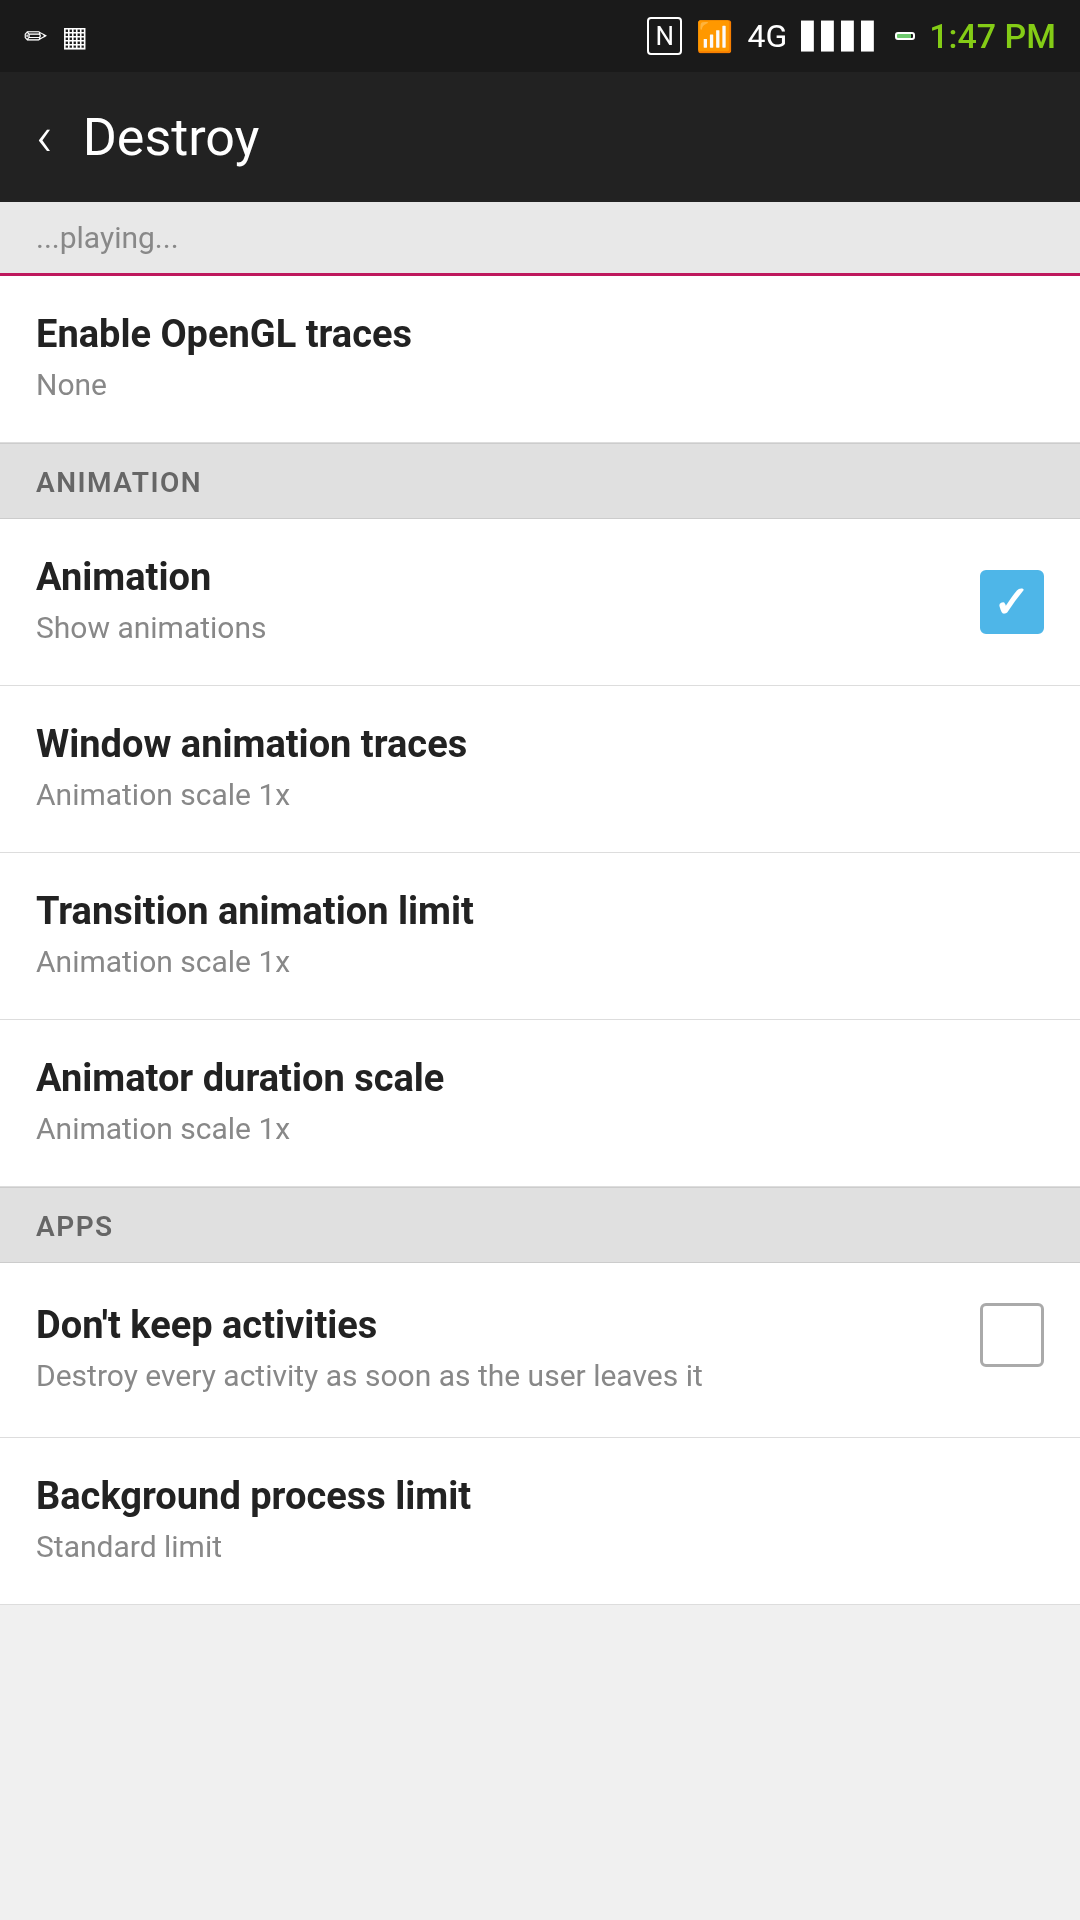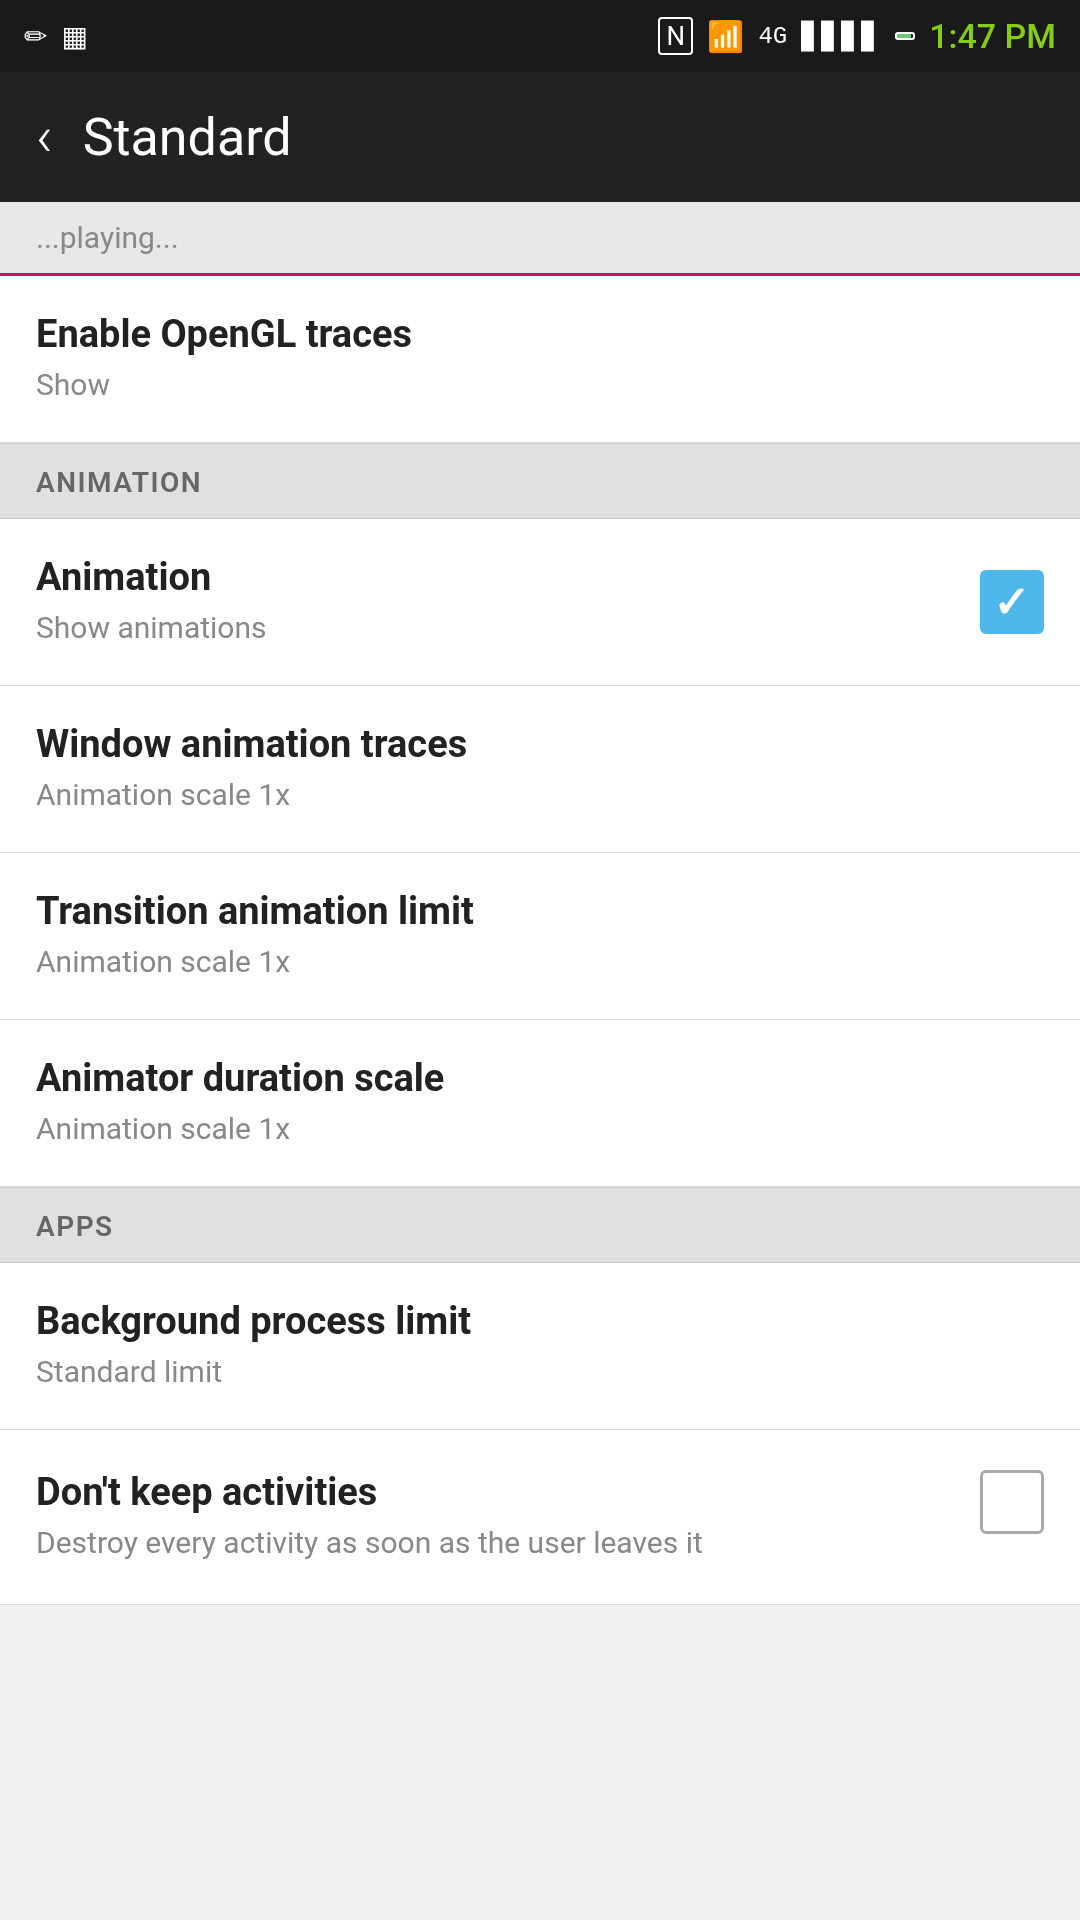--- a/index.html
+++ b/index.html
@@ -156,45 +156,45 @@
     <span class="status-icon">✏</span>
 
     <span class="status-icon">▦</span>
   </div>
   <div class="status-right">
 
     <span class="status-icon" style="font-size:26px;border:2px solid #fff;padding:2px 6px;border-radius:4px;">N</span>
 
     <span class="status-icon" style="font-size:30px;">📶</span>
 
-    <span class="status-icon" style="font-size:24px;font-family:Liberation Mono, monospace;">4G</span>
+    <span class="status-icon" style="font-size:32px;">4G</span>
 
     <span class="status-icon" style="font-size:26px;">▋▋▋▋</span>
 
     <span class="status-icon" style="font-size:26px;border:2px solid #fff;border-radius:3px;padding:2px 8px;background:linear-gradient(to right,#6dc96d 85%,transparent 85%);">  </span>
 
     <span class="status-time">1:47 PM</span>
   </div>
 </div>
 
 <div class="top-bar">
   <span class="back-icon">‹</span>
-  <span class="top-bar-title">Standard</span>
+  <span class="top-bar-title">Destroy</span>
 </div>
 
 <div class="scrolled-hint">
   <span>...playing...</span>
 </div>
 
 <div class="settings-list">
 
   <div class="setting-row">
     <div class="setting-row-content">
       <div class="setting-title">Enable OpenGL traces</div>
-      <div class="setting-subtitle">Show</div>
+      <div class="setting-subtitle">None</div>
     </div>
   </div>
 
   <div class="section-header">
     <span class="section-header-label">ANIMATION</span>
   </div>
 
   <div class="setting-row">
     <div class="setting-row-content">
       <div class="setting-title">Animation</div>
@@ -221,28 +221,28 @@
     <div class="setting-row-content">
       <div class="setting-title">Animator duration scale</div>
       <div class="setting-subtitle">Animation scale 1x</div>
     </div>
   </div>
 
   <div class="section-header">
     <span class="section-header-label">APPS</span>
   </div>
 
+  <div class="setting-row" style="align-items:flex-start; padding-top:40px; padding-bottom:40px;">
+    <div class="setting-row-content">
+      <div class="setting-title">Don't keep activities</div>
+      <div class="setting-subtitle">Destroy every activity as soon as the user leaves it</div>
+    </div>
+    <div class="checkbox unchecked"></div>
+  </div>
+
   <div class="setting-row">
     <div class="setting-row-content">
       <div class="setting-title">Background process limit</div>
       <div class="setting-subtitle">Standard limit</div>
     </div>
   </div>
 
-  <div class="setting-row" style="align-items:flex-start; padding-top:40px; padding-bottom:40px;">
-    <div class="setting-row-content">
-      <div class="setting-title">Don't keep activities</div>
-      <div class="setting-subtitle">Destroy every activity as soon as the user leaves it</div>
-    </div>
-    <div class="checkbox unchecked"></div>
-  </div>
-
 </div>
 
 </body></html>

